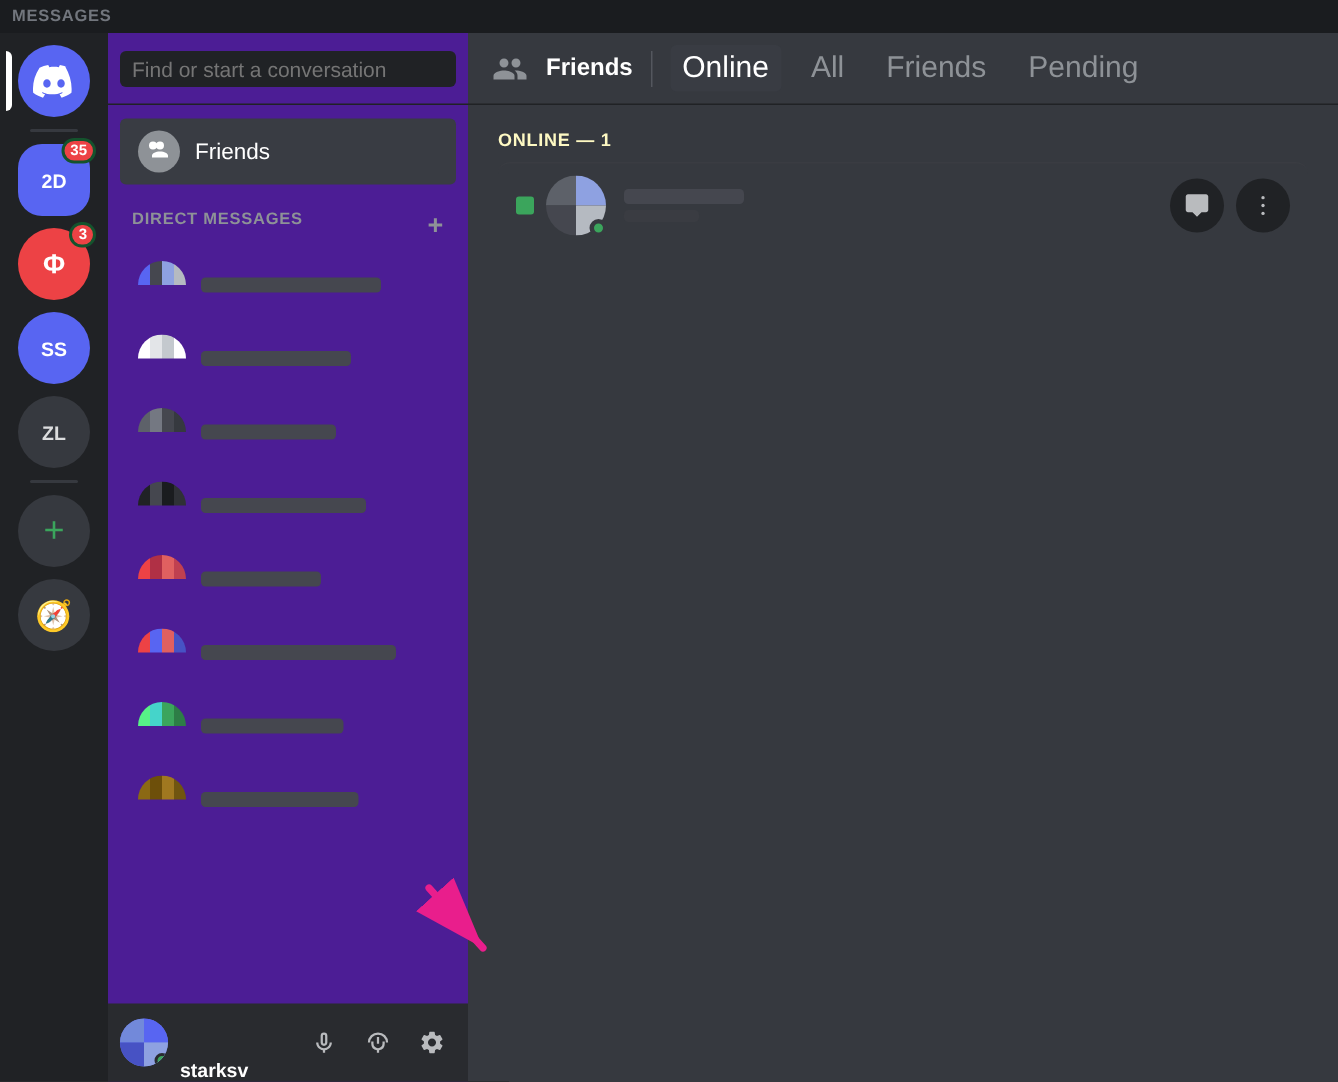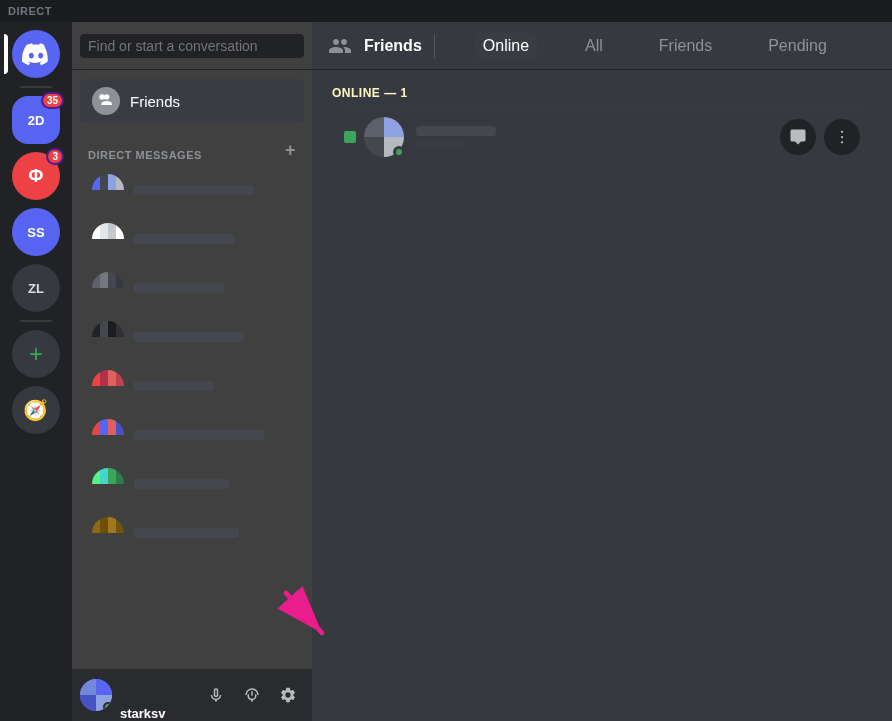--- a/index.html
+++ b/index.html
@@ -82,21 +82,21 @@
       top: -4px;
       right: -4px;
       background: #ed4245;
       color: white;
       font-size: 10px;
       font-weight: 700;
       border-radius: 10px;
       padding: 1px 4px;
       min-width: 16px;
       text-align: center;
-      border: 2px solid #4c1d95;
+      border: 2px solid #14532d;
     }
 
     .divider-pill {
       width: 32px;
       height: 2px;
       background: #36393f;
       border-radius: 1px;
     }
 
     .server-icon.discord-home {
@@ -110,21 +110,21 @@
     }
 
     .discover-server {
       background: #36393f;
       color: #3ba55c;
     }
 
     
     .channel-sidebar {
       width: 240px;
-      background: #404040;
+      background: #4c1d95;
       display: flex;
       flex-direction: column;
       flex-shrink: 0;
     }
 
     .search-bar {
       height: 48px;
       padding: 8px;
       display: flex;
       align-items: center;
@@ -171,21 +171,21 @@
       background: #72767d;
       display: flex;
       align-items: center;
       justify-content: center;
       font-size: 14px;
       flex-shrink: 0;
     }
 
     .section-header {
       display: flex;
-      align-items: flex-end;
+      align-items: flex-start;
       justify-content: space-between;
       padding: 16px 16px 4px;
       font-size: 11px;
       font-weight: 700;
       color: #8e9297;
       letter-spacing: 0.5px;
       text-transform: uppercase;
     }
 
     .section-header-add {
@@ -294,27 +294,26 @@
     }
 
     .header-divider {
       width: 1px;
       height: 24px;
       background: #72767d;
       opacity: 0.5;
     }
 
     .header-tab {
-      font-size: 16px;
+      font-size: 20px;
       font-weight: 500;
       color: #8e9297;
       padding: 4px 8px;
       border-radius: 4px;
       cursor: pointer;
-      margin-left: 28px;
     }
     .header-tab.active { color: #fff; background: #393c43; }
 
     .add-friend-btn {
       background: #3ba55c;
       color: white;
       border: none;
       border-radius: 4px;
       padding: 6px 16px;
       font-size: 14px;
@@ -420,21 +419,21 @@
 
     
     ::-webkit-scrollbar { width: 4px; }
     ::-webkit-scrollbar-track { background: transparent; }
     ::-webkit-scrollbar-thumb { background: #202225; border-radius: 4px; }
   </style>
 </head>
 <body>
 
 <div class="title-bar">
-  <span class="title-bar-text">DIRECT</span>
+  <span class="title-bar-text">MESSAGES</span>
 </div>
 
 <div class="app-body">
 
   <div class="server-sidebar">
 
     <div class="server-icon discord-home active">
       <svg width="28" height="28" viewBox="0 0 71 55" fill="white">
         <path d="M60.1 4.9C55.5 2.7 50.6 1.1 45.5.3c-.6 1.1-1.3 2.6-1.8 3.8-5.4-.8-10.8-.8-16.1 0C27.1 2.9 26.3 1.4 25.7.3 20.6 1.1 15.7 2.7 11.1 4.9 1.6 19.4-1 33.5.3 47.4c5.7 4.2 11.2 6.7 16.6 8.4 1.3-1.8 2.5-3.7 3.5-5.7-1.9-.7-3.8-1.6-5.5-2.7.5-.3 .9-.7 1.4-1 10.6 4.9 22.2 4.9 32.7 0 .5.4.9.7 1.4 1-1.7 1.1-3.6 2-5.5 2.7 1 2 2.2 3.9 3.5 5.7 5.4-1.7 10.9-4.2 16.6-8.4 1.5-16-2.6-30-10.5-44.4zM23.6 38.8c-3.5 0-6.3-3.2-6.3-7.1s2.8-7.1 6.3-7.1 6.4 3.2 6.3 7.1c0 3.9-2.8 7.1-6.3 7.1zm23.8 0c-3.5 0-6.3-3.2-6.3-7.1s2.8-7.1 6.3-7.1 6.4 3.2 6.3 7.1c0 3.9-2.8 7.1-6.3 7.1z"></path>
       </svg>

